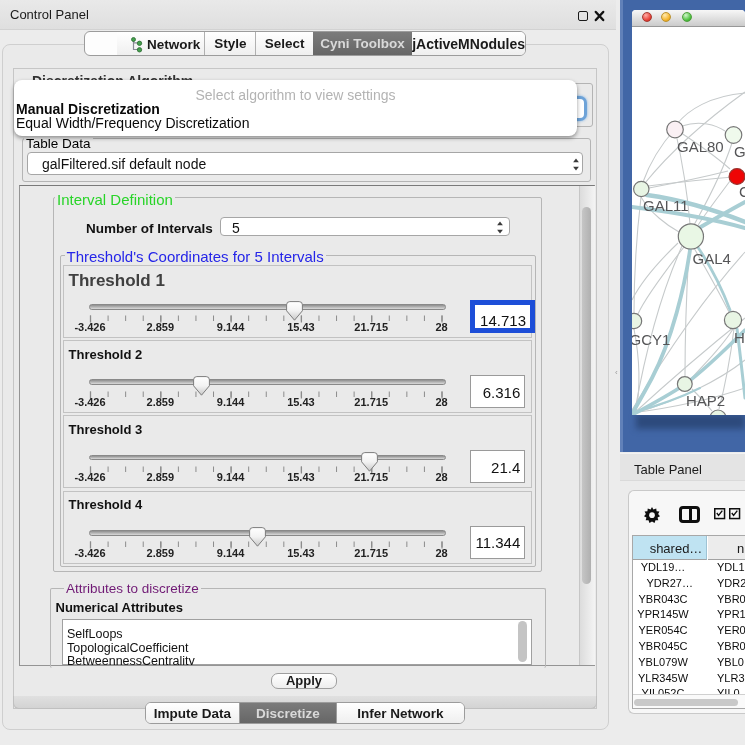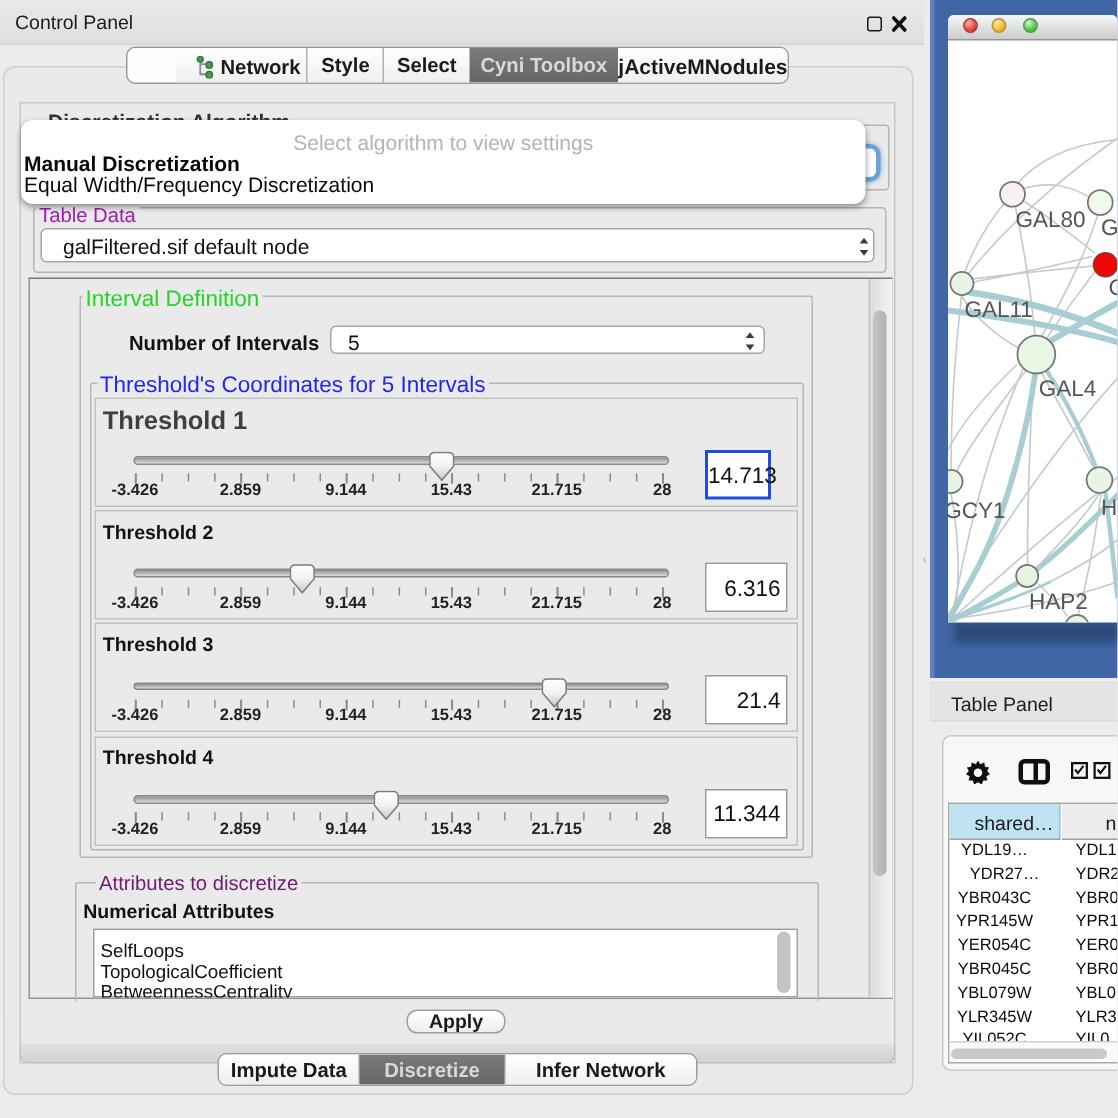--- a/index.html
+++ b/index.html
@@ -32,21 +32,21 @@
 <div class="abs" style="left:16px;top:115px;font-size:14px;color:#0a0a0a;z-index:41;">Equal Width/Frequency Discretization</div>
 
 <div class="abs" style="left:27px;top:152px;width:556px;height:23px;background:#fff;border:1px solid #a6a6a6;border-radius:4px;"></div>
 <div class="abs" style="left:42px;top:156px;font-size:14px;color:#111;">galFiltered.sif default node</div>
 <svg class="abs" style="left:571.5px;top:158px;" width="8" height="13" viewBox="0 0 8 13">
     <path d="M4 0.5 L6.9 4.3 H1.1 Z" fill="#3a3a3a"></path>
     <path d="M4 12.5 L6.9 8.7 H1.1 Z" fill="#3a3a3a"></path>
   </svg>
 
 <div class="abs" style="left:21.5px;top:138px;width:569px;height:43.5px;border:1px solid #b4b4b4;border-radius:3px;"></div>
-<div class="abs" style="left:24px;top:135.5px;font-size:13.5px;color:#a21caf;background:#eaeaea;padding:0 2px;">Table Data</div>
+<div class="abs" style="left:24px;top:135.5px;font-size:13.5px;color:#000000;background:#eaeaea;padding:0 2px;">Table Data</div>
 
 <div class="abs" style="left:19px;top:184.5px;width:576px;height:481px;background:#eaeaea;border:1px solid #949494;border-top-color:#7a7a7a;"></div>
 
 <div class="abs" style="left:578.5px;top:185.5px;width:16.5px;height:479px;background:linear-gradient(90deg,#dcdcdc,#f4f4f4);border-left:1px solid #c6c6c6;"></div>
 <div class="abs" style="left:582px;top:207px;width:9px;height:377px;background:linear-gradient(90deg,#c6c6c6,#b0b0b0);border-radius:5px;"></div>
 
 <div class="abs" style="left:53px;top:197px;width:489px;height:375px;border:1px solid #b6b6b6;border-radius:2px;"></div>
 <div class="abs" style="left:55px;top:190.5px;font-size:15px;color:#28d428;background:#eaeaea;padding:0 2px;">Interval Definition</div>
 
 <div class="abs" style="left:86px;top:220.5px;font-size:13.5px;font-weight:bold;color:#111;">Number of Intervals</div>
@@ -105,21 +105,21 @@
   </svg>
 <div class="abs" style="left:60.0px;top:320.8px;width:60px;text-align:center;font-size:11px;font-weight:bold;color:#222;">-3.426</div>
 <div class="abs" style="left:130.3px;top:320.8px;width:60px;text-align:center;font-size:11px;font-weight:bold;color:#222;">2.859</div>
 <div class="abs" style="left:200.6px;top:320.8px;width:60px;text-align:center;font-size:11px;font-weight:bold;color:#222;">9.144</div>
 <div class="abs" style="left:270.9px;top:320.8px;width:60px;text-align:center;font-size:11px;font-weight:bold;color:#222;">15.43</div>
 <div class="abs" style="left:341.2px;top:320.8px;width:60px;text-align:center;font-size:11px;font-weight:bold;color:#222;">21.715</div>
 <div class="abs" style="left:411.5px;top:320.8px;width:60px;text-align:center;font-size:11px;font-weight:bold;color:#222;">28</div>
 <svg class="abs" style="left:286.4px;top:301.0px;" width="17" height="20" viewBox="0 0 17 20">
     <path d="M3.8 0.6 H13.2 Q16.4 0.6 16.4 3.8 V9.8 L8.5 19.2 L0.6 9.8 V3.8 Q0.6 0.6 3.8 0.6 Z" fill="url(#thumbg)" stroke="#7c7c7c"></path>
   </svg>
-<div class="abs" style="left:470px;top:299.8px;width:44px;height:33px;background:#fff;border:2px solid #1d4ed8;font-size:15px;color:#111;text-align:right;padding:7.5px 4px 0 0;">14.713</div>
+<div class="abs" style="left:470px;top:299.8px;width:65px;height:33px;background:#fff;border:5px solid #1d4ed8;font-size:15px;color:#111;text-align:right;padding:7.5px 4px 0 0;">14.713</div>
 <div class="abs" style="left:63px;top:340.1px;width:468.5px;height:73px;border:1px solid #c2c2c2;"></div>
 <div class="abs" style="left:68.5px;top:346.6px;font-size:13px;font-weight:bold;color:#111;">Threshold 2</div>
 <div class="abs" style="left:88.5px;top:379.4px;width:357px;height:5.5px;border-radius:2.75px;background:linear-gradient(#8e8e8e,#dadada);border:1px solid #898989;"></div>
 <svg class="abs" style="left:63px;top:390.6px;" width="400" height="8" viewBox="0 0 400 8">
     <g stroke="#8c8c8c" stroke-width="1">
       <line x1="27.50" y1="0.5" x2="27.50" y2="6"></line>
       <line x1="45.08" y1="0.5" x2="45.08" y2="6"></line>
       <line x1="62.65" y1="0.5" x2="62.65" y2="6"></line>
       <line x1="80.22" y1="0.5" x2="80.22" y2="6"></line>
       <line x1="97.80" y1="0.5" x2="97.80" y2="6"></line>

